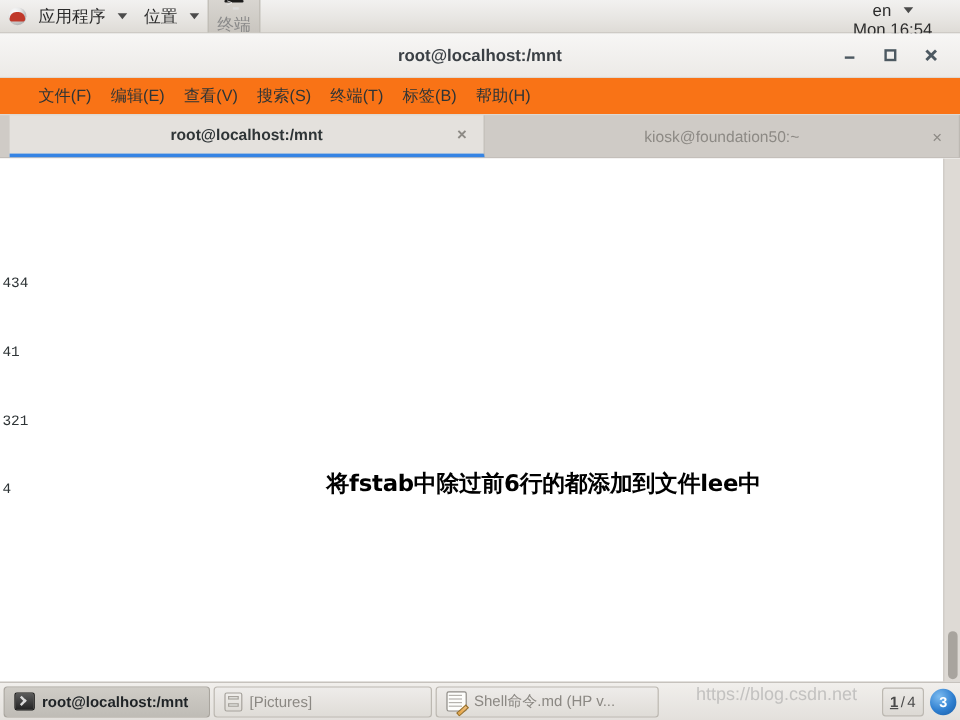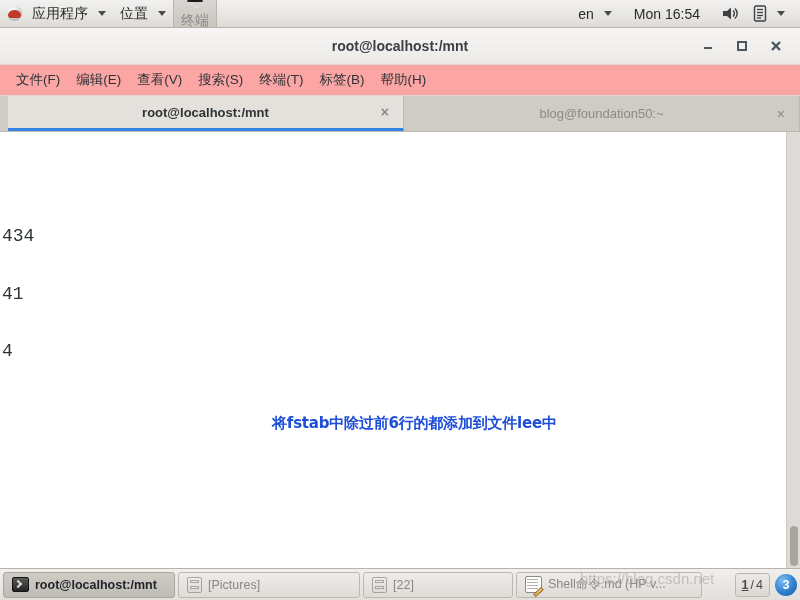--- a/index.html
+++ b/index.html
@@ -27,21 +27,21 @@
     height: 28px;
     background: linear-gradient(to bottom, #f2f1f0 0%, #e8e6e3 55%, #dedbd6 100%);
     border-bottom: 1px solid #b6b2ab;
     display: flex;
     align-items: center;
     font-size: 14px;
     color: #2b2b2b;
     box-sizing: border-box;
   }
   .panel-left { display: flex; align-items: center; height: 100%; }
-  .panel-right { margin-left: auto; display: flex; align-items: center; height: 100%; padding-right: 8px; }
+  .panel-right { margin-left: auto; display: flex; align-items: center; height: 100%; padding-right: 8px; flex-direction: column; }
 
   .panel-item {
     display: flex;
     align-items: center;
     height: 100%;
     padding: 0 7px;
     gap: 10px;
     white-space: nowrap;
   }
   .panel-item.active-win {
@@ -138,25 +138,25 @@
     z-index: 2;
   }
   .win-btn {
     width: 16px; height: 16px;
     display: flex; align-items: center; justify-content: center;
     color: #4d5961;
   }
 
   .menubar {
     height: 30px;
-    background: #fca5a5;
+    background: #f97316;
     border-bottom: 1px solid #dcd9d4;
     display: flex;
     align-items: center;
-    padding-left: 8px;
+    padding-left: 24px;
     flex: 0 0 auto;
   }
   .menu-item {
     font-size: 13.5px;
     color: #2e3436;
     padding: 3px 8px;
     white-space: nowrap;
   }
 
   .tabbar {
@@ -201,38 +201,38 @@
     flex: 1 1 auto;
     position: relative;
     background: #ffffff;
     overflow: hidden;
     display: flex;
   }
   .term-body {
     position: relative;
     flex: 1 1 auto;
     font-family: "Liberation Mono", "DejaVu Sans Mono", monospace;
-    font-size: 18px;
+    font-size: 12px;
     line-height: 19.1px;
     color: #2e3436;
     background: #ffffff;
     padding: 0;
     white-space: pre;
     overflow: hidden;
   }
   .term-line { padding-left: 2px; height: 19.1px; }
 
   .annotation {
     position: absolute;
     left: 272px;
-    top: 414px;
+    top: 390px;
     font-family: "DejaVu Sans", "Liberation Sans", sans-serif;
-    font-size: 15px;
+    font-size: 19px;
     font-weight: bold;
-    color: #1d4ed8;
+    color: #000000;
     white-space: nowrap;
     z-index: 5;
     letter-spacing: -0.2px;
   }
 
   .scrollbar {
     width: 14px;
     background: #dedad5;
     border-left: 1px solid #cdc9c3;
     position: relative;
@@ -492,31 +492,32 @@
       <div class="menu-item">标签(B)</div>
       <div class="menu-item">帮助(H)</div>
     </div>
 
     <div class="tabbar">
       <div class="tab active">
         <span class="tab-label">root@localhost:/mnt</span>
         <span class="tab-close">×</span>
       </div>
       <div class="tab">
-        <span class="tab-label">blog@foundation50:~</span>
+        <span class="tab-label">kiosk@foundation50:~</span>
         <span class="tab-close">×</span>
       </div>
     </div>
 
     <div class="term-wrap">
       <div class="term-body">
 
         <div>
           <div class="term-line">434</div>
           <div class="term-line">41</div>
+          <div class="term-line">321</div>
           <div class="term-line">4</div>
           
           
           
           
           
           
           
           
           
@@ -542,24 +543,20 @@
     <div class="task-btn active task-1">
       <span class="tb-term-icon"></span>
       <span>root@localhost:/mnt</span>
     </div>
 
     <div class="task-btn task-2">
       <span class="tb-folder-icon"></span>
       <span>[Pictures]</span>
     </div>
 
-    <div class="task-btn task-3">
-      <span class="tb-folder-icon"></span>
-      <span>[22]</span>
-    </div>
 
     <div class="task-btn task-4">
       <span class="tb-note-icon"></span>
       <span>Shell命令.md (HP v...</span>
     </div>
 
     <div class="workspace-switcher">
       <span class="ws-current">1</span>
       <span>/</span>
       <span>4</span>

